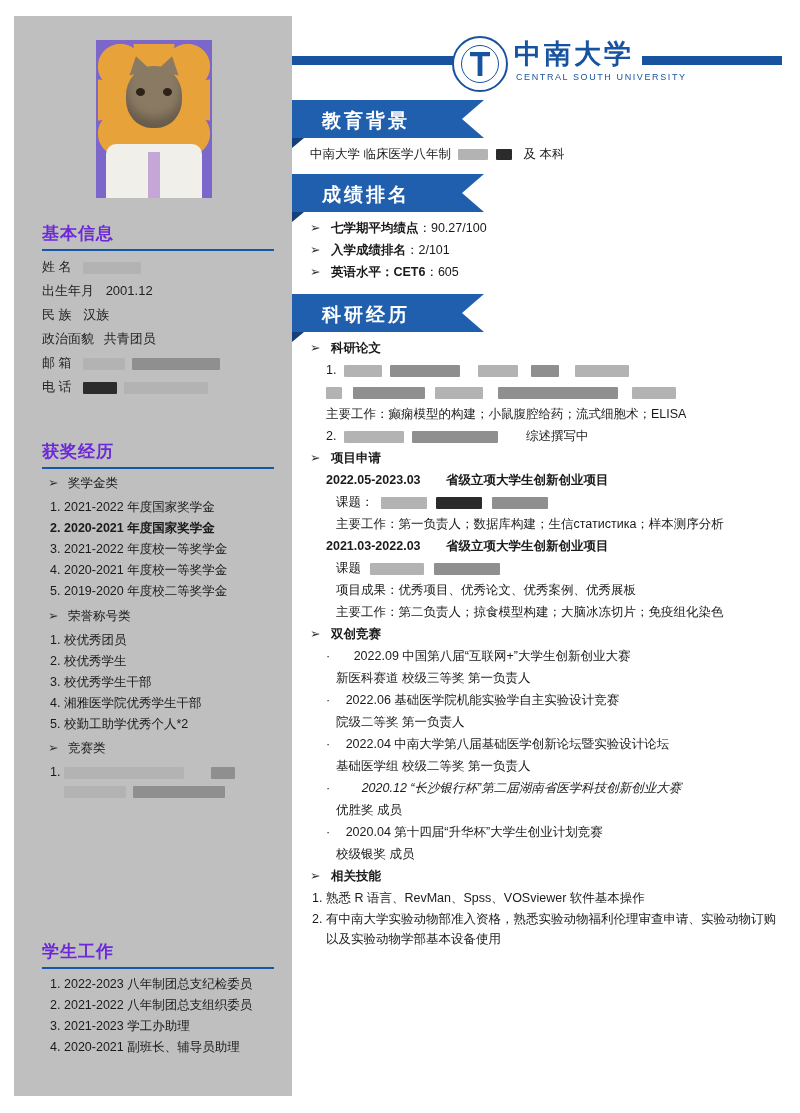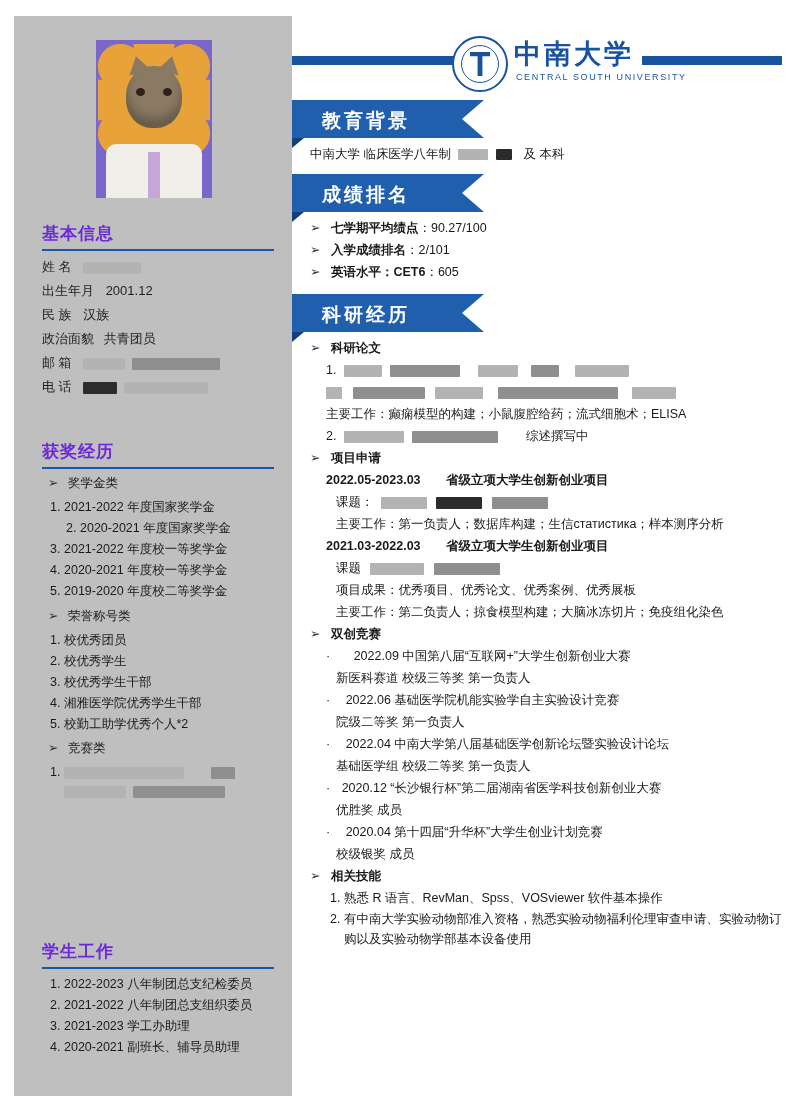--- a/index.html
+++ b/index.html
@@ -125,21 +125,21 @@
   }
 
   .r-line{font-size:12.5px;line-height:20px;margin:2px 0;color:#1a1a1a;}
   .r-ind1{margin-left:18px;}
   .r-ind2{margin-left:34px;}
   .r-ind3{margin-left:44px;}
   .ar{color:#333;margin-right:7px;}
   .num{margin-right:4px;}
   .r-bold{font-weight:bold;}
 
-  ol.r-list{margin:2px 0;padding-left:52px;font-size:12.5px;line-height:20px;}
+  ol.r-list{margin:2px 0;padding-left:34px;font-size:12.5px;line-height:20px;}
   ol.r-list li{margin:1px 0;}
 </style>
 </head>
 <body>
 
 <div class="page">
 
   <div class="left">
 
     <div class="photo">
@@ -188,21 +188,21 @@
     <div class="left-block" style="top:424px;">
       <div class="sec-title">获奖经历</div>
       <div class="sec-rule"></div>
 
       <div class="arrow-item">
         <span class="ar">➢</span>
         <span>奖学金类</span>
       </div>
       <ol class="left-list">
         <li><span>2021-2022 年度国家奖学金</span></li>
-        <li class="bold" style="font-weight:normal;margin-left:16px;"><span>2020-2021 年度国家奖学金</span></li>
+        <li class="bold" style="font-weight:bold;"><span>2020-2021 年度国家奖学金</span></li>
         <li><span>2021-2022 年度校一等奖学金</span></li>
         <li><span>2020-2021 年度校一等奖学金</span></li>
         <li><span>2019-2020 年度校二等奖学金</span></li>
       </ol>
 
       <div class="arrow-item">
         <span class="ar">➢</span>
         <span>荣誉称号类</span>
       </div>
       <ol class="left-list">
@@ -366,21 +366,21 @@
     <div class="r-line r-ind3">院级二等奖  第一负责人</div>
 
     <div class="r-line r-ind2">
       <span class="num">·</span>
       <span style="margin-left:8px;">2022.04  中南大学第八届基础医学创新论坛暨实验设计论坛</span>
     </div>
     <div class="r-line r-ind3">基础医学组 校级二等奖  第一负责人</div>
 
     <div class="r-line r-ind2">
       <span class="num">·</span>
-      <span style="margin-left:4px;">2020.12  “长沙银行杯”第二届湖南省医学科技创新创业大赛</span>
+      <span style="margin-left:24px;font-style:italic;">2020.12  “长沙银行杯”第二届湖南省医学科技创新创业大赛</span>
     </div>
     <div class="r-line r-ind3">优胜奖  成员</div>
 
     <div class="r-line r-ind2">
       <span class="num">·</span>
       <span style="margin-left:8px;">2020.04  第十四届“升华杯”大学生创业计划竞赛</span>
     </div>
     <div class="r-line r-ind3">校级银奖  成员</div>
 
     <div class="r-line r-ind1">

